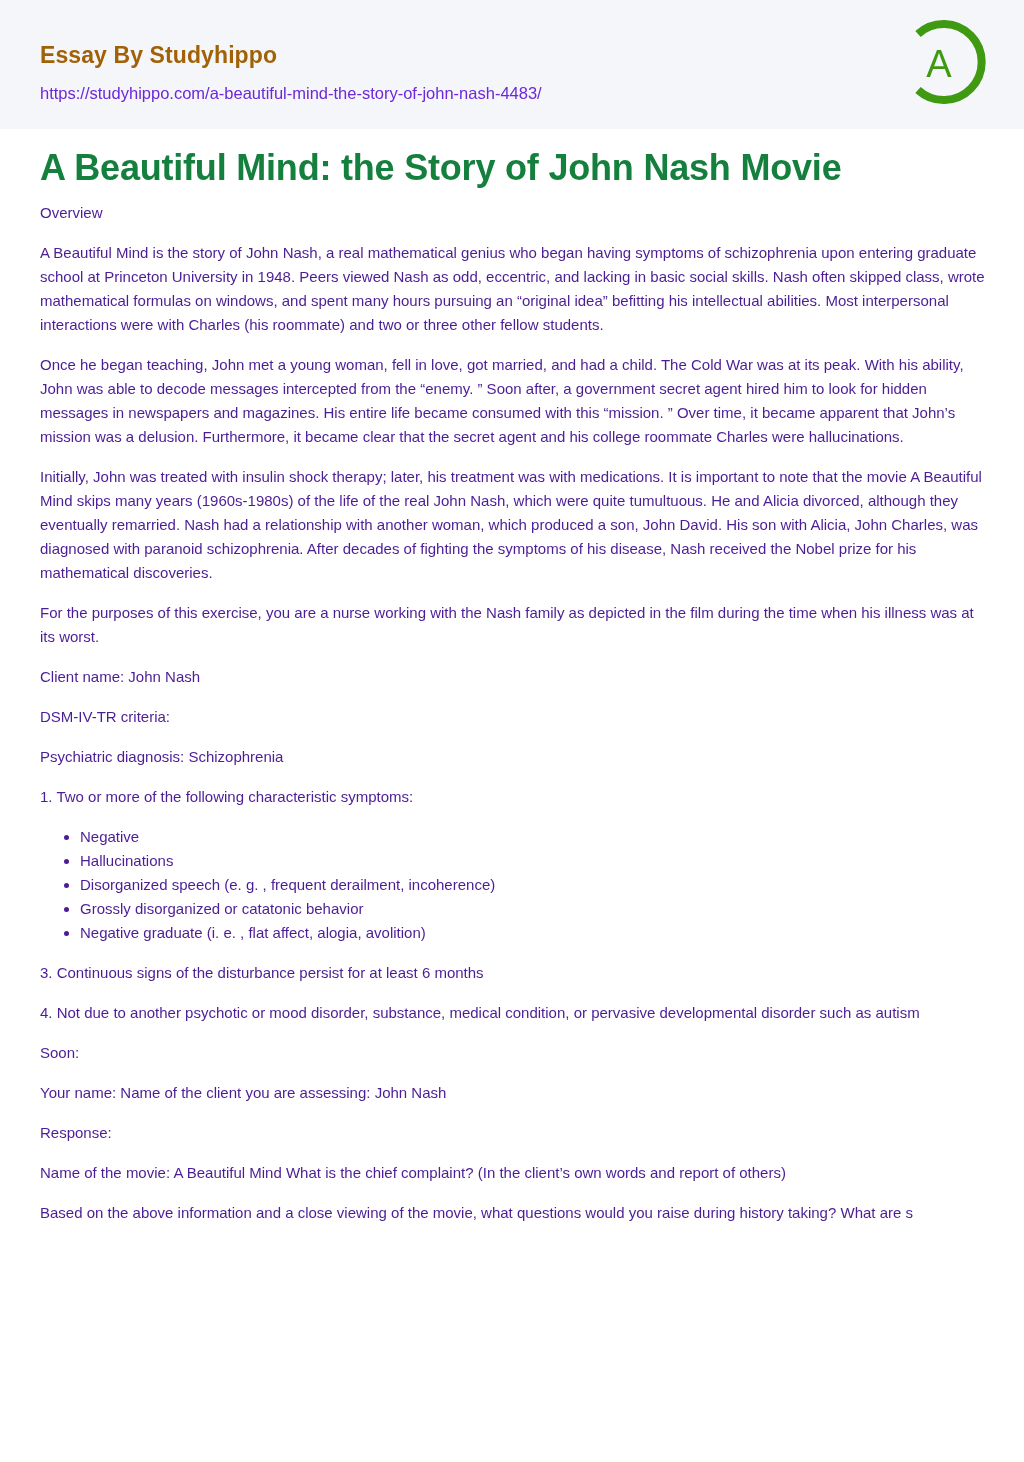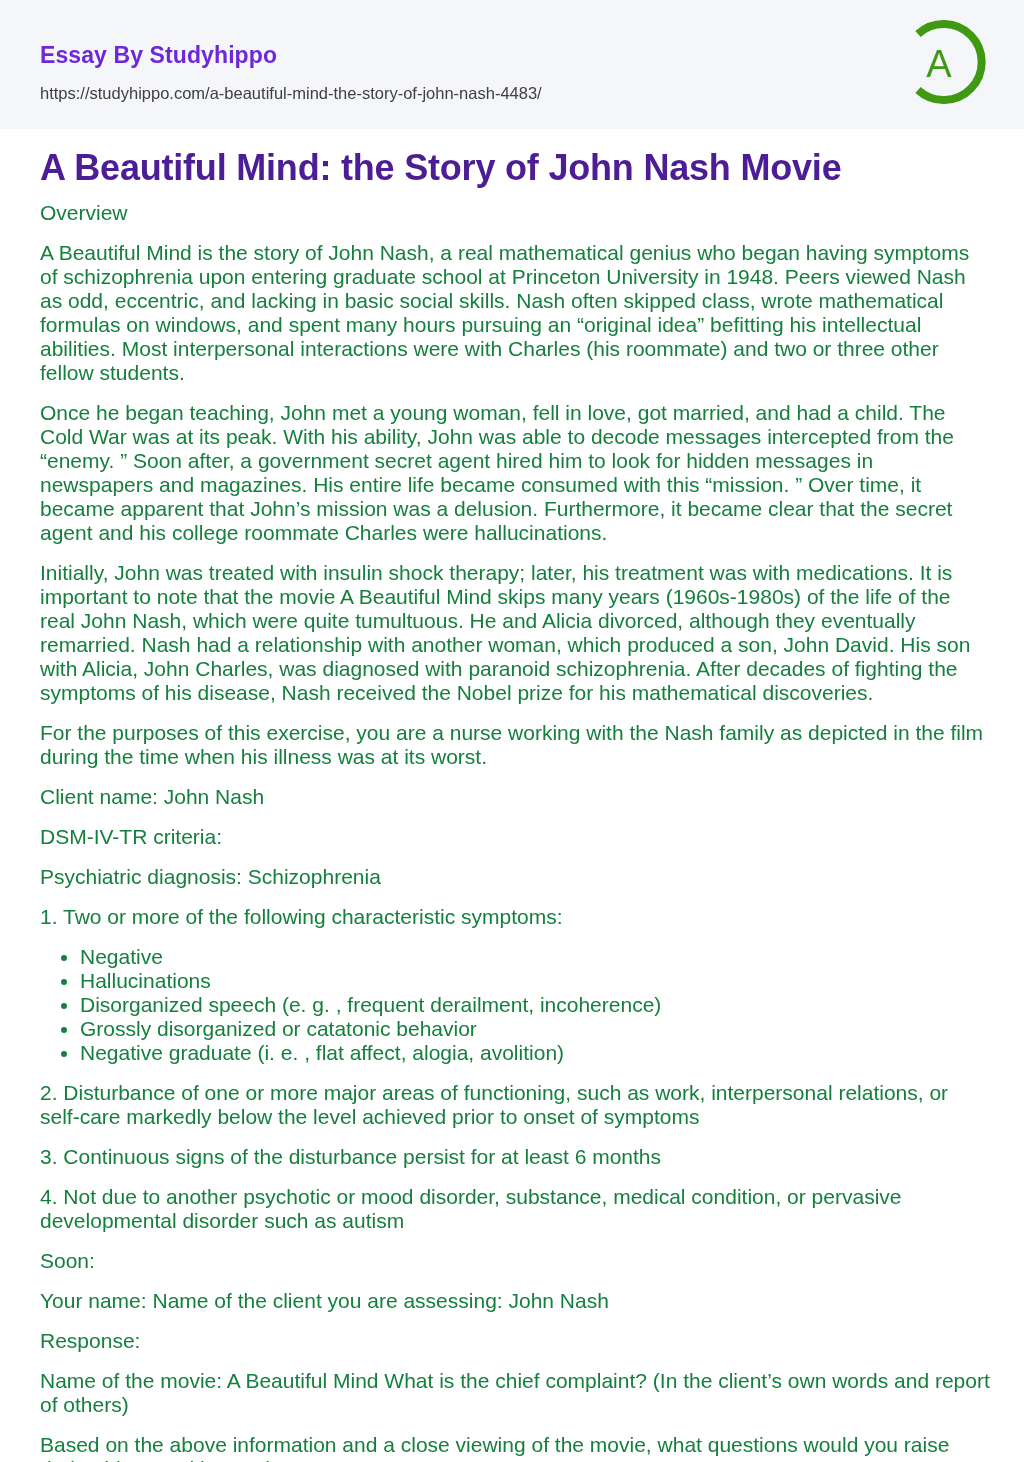--- a/index.html
+++ b/index.html
@@ -6,38 +6,38 @@
   html, body { width: 1024px; background: #ffffff; }
   body { font-family: "Liberation Sans", sans-serif; color: #333333; }
   .header {
     position: relative;
     height: 129px;
     background: #f5f6fa;
     padding: 0 40px;
   }
   .brand {
     position: absolute; left: 40px; top: 42px;
-    font-size: 23px; font-weight: bold; color: #6d28d9;
+    font-size: 23px; font-weight: bold; color: #a16207;
     letter-spacing: 0.1px;
   }
   .url {
     position: absolute; left: 40px; top: 84px;
-    font-size: 16.5px; color: #404040; text-decoration: none;
+    font-size: 16.5px; color: #6d28d9; text-decoration: none;
   }
   .logo {
     position: absolute; left: 908px; top: 18px; width: 80px; height: 88px;
   }
   h1 {
-    font-size: 36px; font-weight: bold; color: #4c1d95;
+    font-size: 36px; font-weight: bold; color: #15803d;
     margin-top: 146px; position: absolute; top: 0; left: 40px;
     letter-spacing: -0.2px; line-height: 44px;
   }
   .doc { position: absolute; top: 201px; left: 40px; width: 950px; }
   .doc p, .doc li {
-    font-size: 21px; line-height: 24px; color: #15803d;
+    font-size: 15px; line-height: 24px; color: #4c1d95;
   }
   .doc p { margin-bottom: 16px; }
   .doc ul { margin: 0 0 16px 40px; list-style: disc; }
   .doc ul li { padding-left: 0; }
 </style>
 </head>
 <body>
 
 <div class="header">
   <div class="brand">Essay By Studyhippo</div>
@@ -65,21 +65,20 @@
       <p>1. Two or more of the following characteristic symptoms:</p>
     </div>
   <ul id="symptoms">
       <li>Negative</li>
       <li>Hallucinations</li>
       <li>Disorganized speech (e. g. , frequent derailment, incoherence)</li>
       <li>Grossly disorganized or catatonic behavior</li>
       <li>Negative graduate (i. e. , flat affect, alogia, avolition)</li>
     </ul>
   <div id="after">
-      <p>2. Disturbance of one or more major areas of functioning, such as work, interpersonal relations, or self-care markedly below the level achieved prior to onset of symptoms</p>
       <p>3. Continuous signs of the disturbance persist for at least 6 months</p>
       <p>4. Not due to another psychotic or mood disorder, substance, medical condition, or pervasive developmental disorder such as autism</p>
       <p>Soon:</p>
       <p>Your name: Name of the client you are assessing: John Nash</p>
       <p>Response:</p>
       <p>Name of the movie: A Beautiful Mind What is the chief complaint? (In the client’s own words and report of others)</p>
       <p>Based on the above information and a close viewing of the movie, what questions would you raise during history taking? What are s</p>
     </div>
 </div>
 

